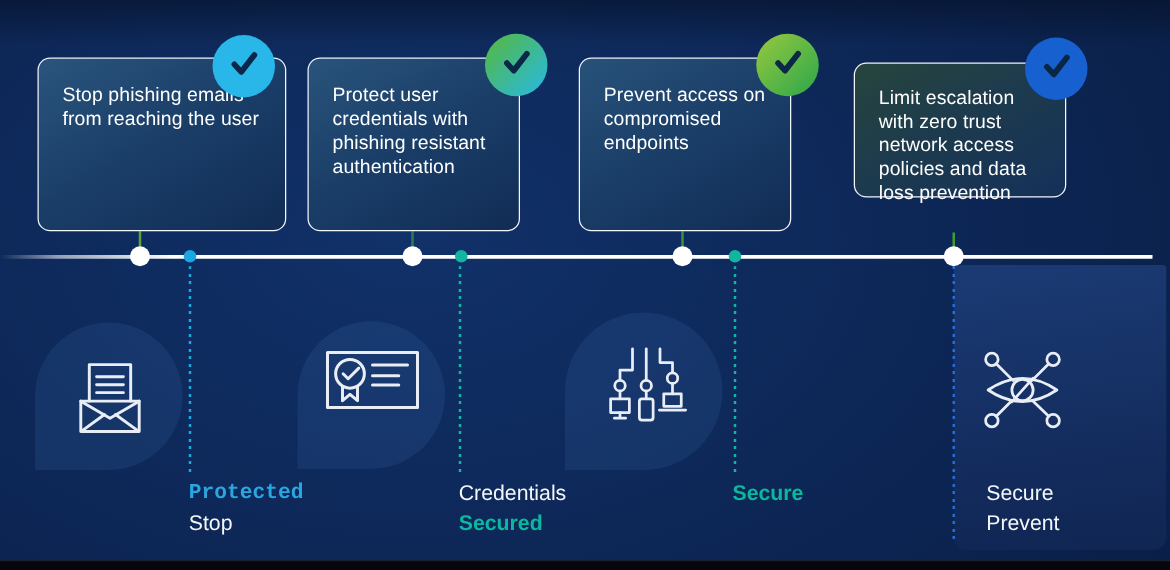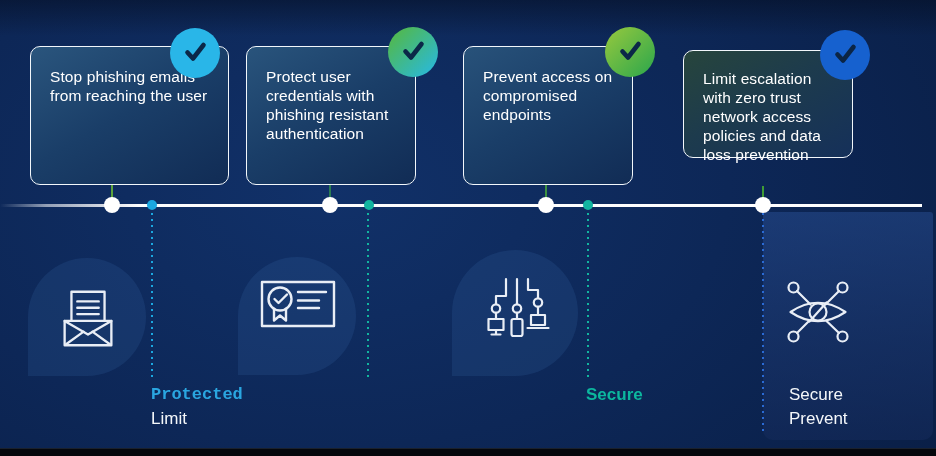--- a/index.html
+++ b/index.html
@@ -191,21 +191,25 @@
       <circle cx="62.5" cy="62.5" r="5"></circle>
       <path d="M17 17 L30.5 30.5 M59 17 L45.5 30.5 M17 59 L29 47 M59 59 L46.5 47"></path>
       <path d="M10.5 38 Q38 19.5 65.5 38 Q38 56.5 10.5 38 Z"></path>
       <circle cx="38" cy="38" r="8.5"></circle>
       <path d="M29.5 47.5 L46.5 28.5"></path>
     </svg>
   </div>
 
   <div class="lbl lbl1">
     <span class="accent-cyan">Protected</span>
-    <span>Limit</span>
+    <span>Stop</span>
+  </div>
+  <div class="lbl lbl2">
+    <span>Credentials</span>
+    <span class="accent-teal">Secured</span>
   </div>
   <div class="lbl lbl3">
     <span class="accent-teal">Secure</span>
   </div>
   <div class="lbl lbl4">
     <span>Secure</span>
     <span>Prevent</span>
   </div>
 
   <div class="bottombar"></div>

